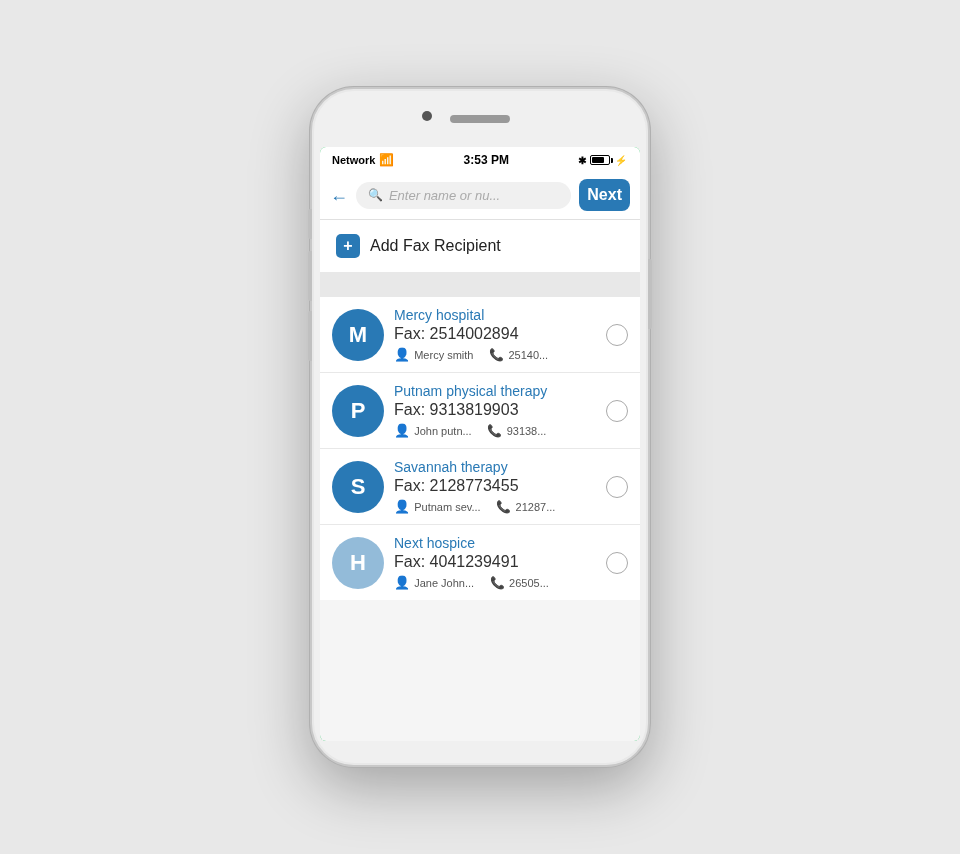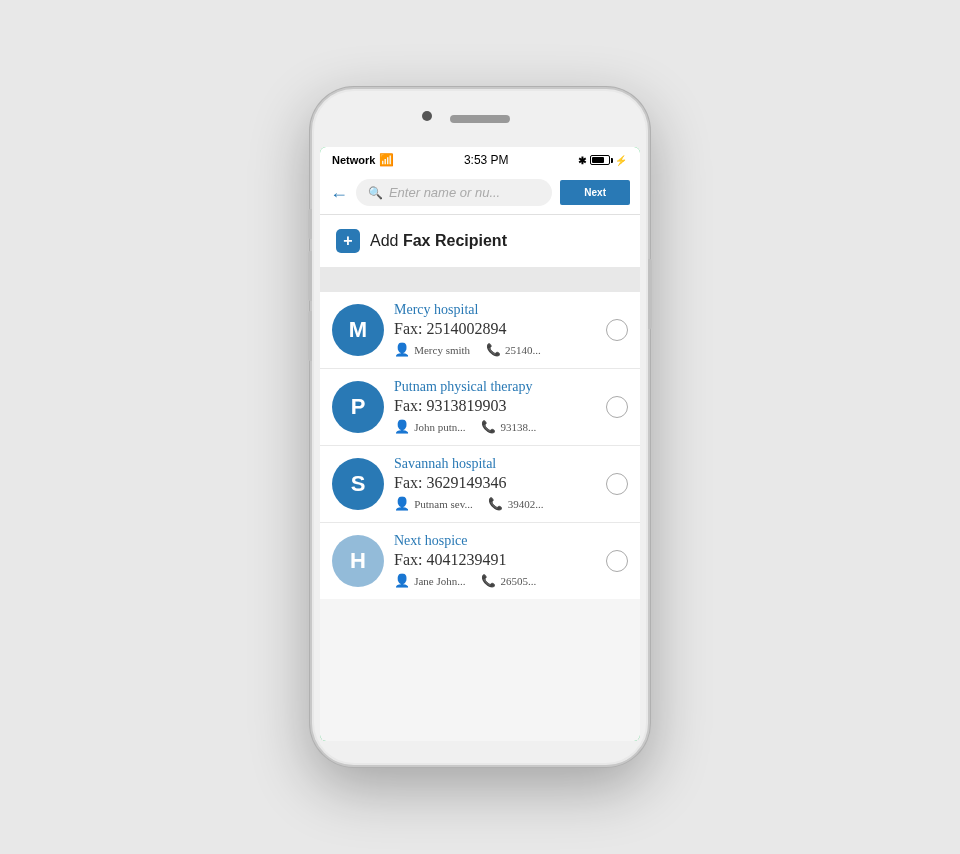--- a/index.html
+++ b/index.html
@@ -113,21 +113,21 @@
     }
 
     .status-left {
       display: flex;
       align-items: center;
       gap: 4px;
     }
 
     .status-center {
       font-size: 12px;
-      font-weight: 400;
+      font-weight: 700;
     }
 
     .status-right {
       display: flex;
       align-items: center;
       gap: 3px;
       font-size: 10px;
     }
 
     .wifi-icon {
@@ -202,23 +202,23 @@
     .search-placeholder {
       color: #aaa;
       font-size: 13px;
       font-style: italic;
     }
 
     .next-btn {
       background: #2979b5;
       color: #fff;
       border: none;
-      border-radius: 2px;
-      padding: 7px 24px;
-      font-size: 10px;
+      border-radius: 8px;
+      padding: 7px 8px;
+      font-size: 16px;
       font-weight: 600;
       cursor: pointer;
       flex-shrink: 0;
     }
 
     
     .add-recipient {
       background: #fff;
       padding: 14px 16px;
       display: flex;
@@ -242,21 +242,21 @@
       flex-shrink: 0;
     }
 
     .add-label {
       font-size: 16px;
       font-weight: 400;
       color: #222;
     }
 
     .add-label strong {
-      font-weight: 700;
+      font-weight: 400;
     }
 
     
     .section-header {
       background: #e8e8e8;
       padding: 5px 16px;
       font-size: 12px;
       color: #666;
       flex-shrink: 0;
     }
@@ -292,21 +292,20 @@
       flex-shrink: 0;
     }
 
     .contact-avatar.faded {
       opacity: 0.5;
     }
 
     .contact-info {
       flex: 1;
       min-width: 0;
-      font-family: Liberation Serif, serif;
     }
 
     .contact-name {
       color: #2979b5;
       font-size: 14px;
       font-weight: 500;
       margin-bottom: 2px;
     }
 
     .contact-fax {
@@ -460,33 +459,33 @@
               <span>93138...</span>
             </div>
           </div>
         </div>
         <div class="contact-radio"></div>
       </div>
 
       <div class="contact-item">
         <div class="contact-avatar">S</div>
         <div class="contact-info">
-          <div class="contact-name">Savannah hospital</div>
+          <div class="contact-name">Savannah therapy</div>
           <div class="contact-fax">
             <span>Fax:</span>
-            <span>3629149346</span>
+            <span>2128773455</span>
           </div>
           <div class="contact-person-row">
             <div class="person-info">
               <span class="person-icon">👤</span>
               <span>Putnam sev...</span>
             </div>
             <div class="phone-info">
               <span class="phone-icon">📞</span>
-              <span>39402...</span>
+              <span>21287...</span>
             </div>
           </div>
         </div>
         <div class="contact-radio"></div>
       </div>
 
       <div class="contact-item partial">
         <div class="contact-avatar faded">H</div>
         <div class="contact-info">
           <div class="contact-name">Next hospice</div>

